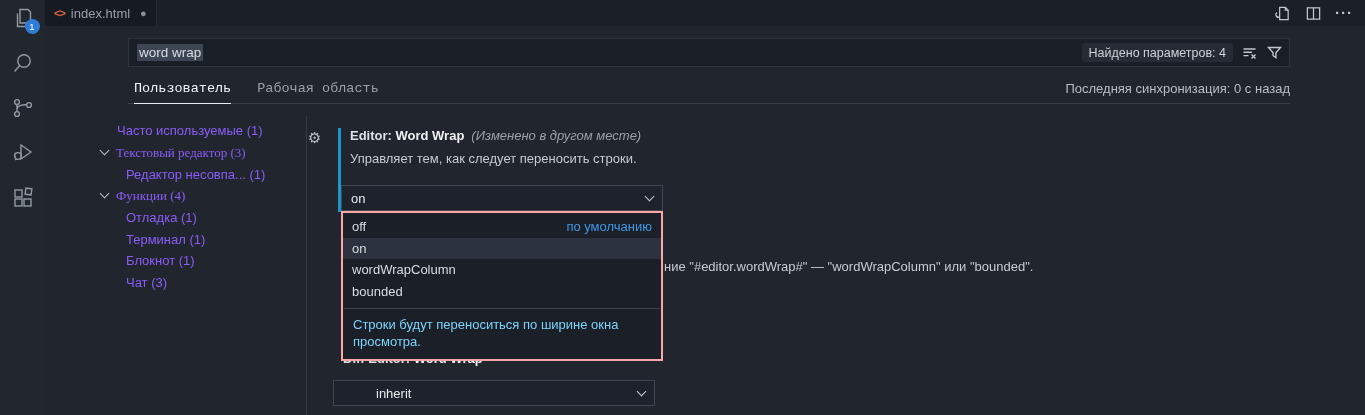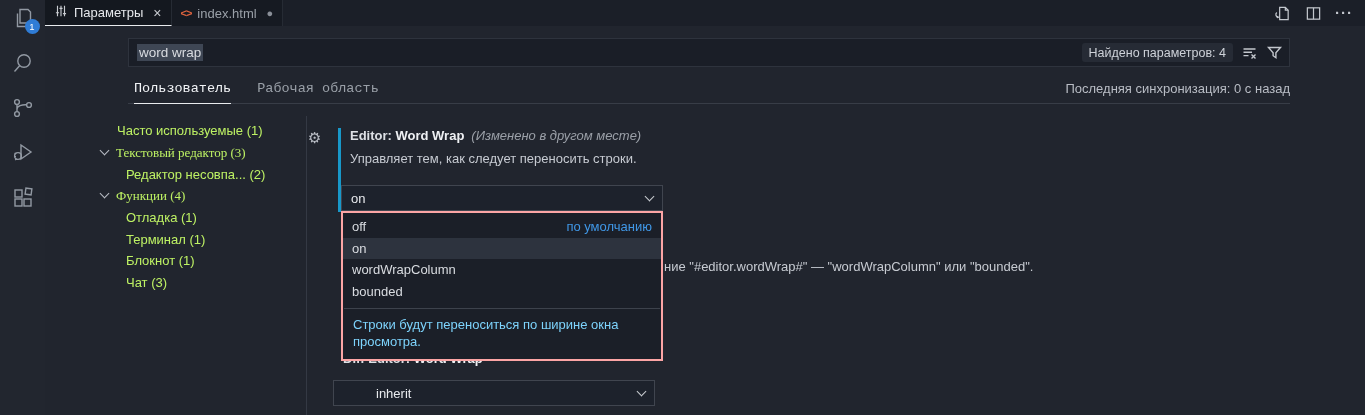--- a/index.html
+++ b/index.html
@@ -56,21 +56,21 @@
   .scope-row{
     position:absolute;left:83px;top:78px;width:1162px;height:26px;box-sizing:border-box;
     border-bottom:1px solid #383d47;display:flex;align-items:flex-end;
   }
   .scope-tabs{display:flex;gap:26px;padding-left:6px;}
   .scope-tab{padding-bottom:7px;color:#9aa0a8;cursor:pointer;font-size:13.5px;font-family:Liberation Mono, monospace;}
   .scope-tab.active{color:#f1f3f6;border-bottom:1.5px solid #e9ebee;margin-bottom:-1px;}
   .sync-status{margin-left:auto;padding-bottom:7px;color:#b9bdc5;font-size:13px;}
   
   .toc{position:absolute;left:0;top:120px;width:260px;}
-  .toc-row{height:21.7px;display:flex;align-items:center;color:#bef264;cursor:pointer;}
+  .toc-row{height:21.7px;display:flex;align-items:center;color:#8b5cf6;cursor:pointer;}
   .toc-row.lvl1{padding-left:72px;}
   .toc-row.lvl1.has-chev{padding-left:56px;font-family:Liberation Serif, serif;}
   .toc-row.lvl2{padding-left:81px;}
   .chev{
     width:6px;height:6px;border-right:1.3px solid #b9bdc5;border-bottom:1.3px solid #b9bdc5;
     transform:rotate(45deg);margin:-4px 8px 0 0;flex:none;
   }
   .v-divider{position:absolute;left:261px;top:116px;width:1px;height:299px;background:#343944;}
   
   .gear{position:absolute;left:263px;top:130px;color:#b9bdc5;font-size:15px;cursor:pointer;line-height:1;}
@@ -145,30 +145,20 @@
       <rect x="13" y="13" width="7" height="7"></rect>
       <rect x="4" y="4" width="7" height="7"></rect>
       <rect x="14.5" y="2.5" width="6" height="6" transform="rotate(8 17.5 5.5)"></rect>
     </svg>
   </div>
 </div>
 
 <div class="main">
 
   <div class="tab-strip">
-    <div class="etab active">
-      <span class="sliders-ic">
-        <svg viewBox="0 0 16 16" width="14" height="14">
-          <path d="M4 2 v12 M8 2 v12 M12 2 v12"></path>
-          <path d="M2.2 10 h3.6 M6.2 5 h3.6 M10.2 11 h3.6"></path>
-        </svg>
-      </span>
-      <span class="tlabel">Параметры</span>
-      <span class="close">×</span>
-    </div>
     <div class="etab inactive">
       <span class="code-ic">&lt;&gt;</span>
       <span class="tlabel">index.html</span>
       <span class="mod-dot">●</span>
     </div>
   </div>
 
   <div class="title-actions">
     <span class="ta-icon">
       <svg viewBox="0 0 18 18" width="17" height="17">
@@ -214,21 +204,21 @@
 
   <div class="toc">
       <div class="toc-row lvl1">
         <span>Часто используемые (1)</span>
       </div>
       <div class="toc-row lvl1 has-chev">
         <span class="chev"></span>
         <span>Текстовый редактор (3)</span>
       </div>
       <div class="toc-row lvl2">
-        <span>Редактор несовпа...  (2)</span>
+        <span>Редактор несовпа...  (1)</span>
       </div>
       <div class="toc-row lvl1 has-chev">
         <span class="chev"></span>
         <span>Функции (4)</span>
       </div>
       <div class="toc-row lvl2">
         <span>Отладка (1)</span>
       </div>
       <div class="toc-row lvl2">
         <span>Терминал (1)</span>

